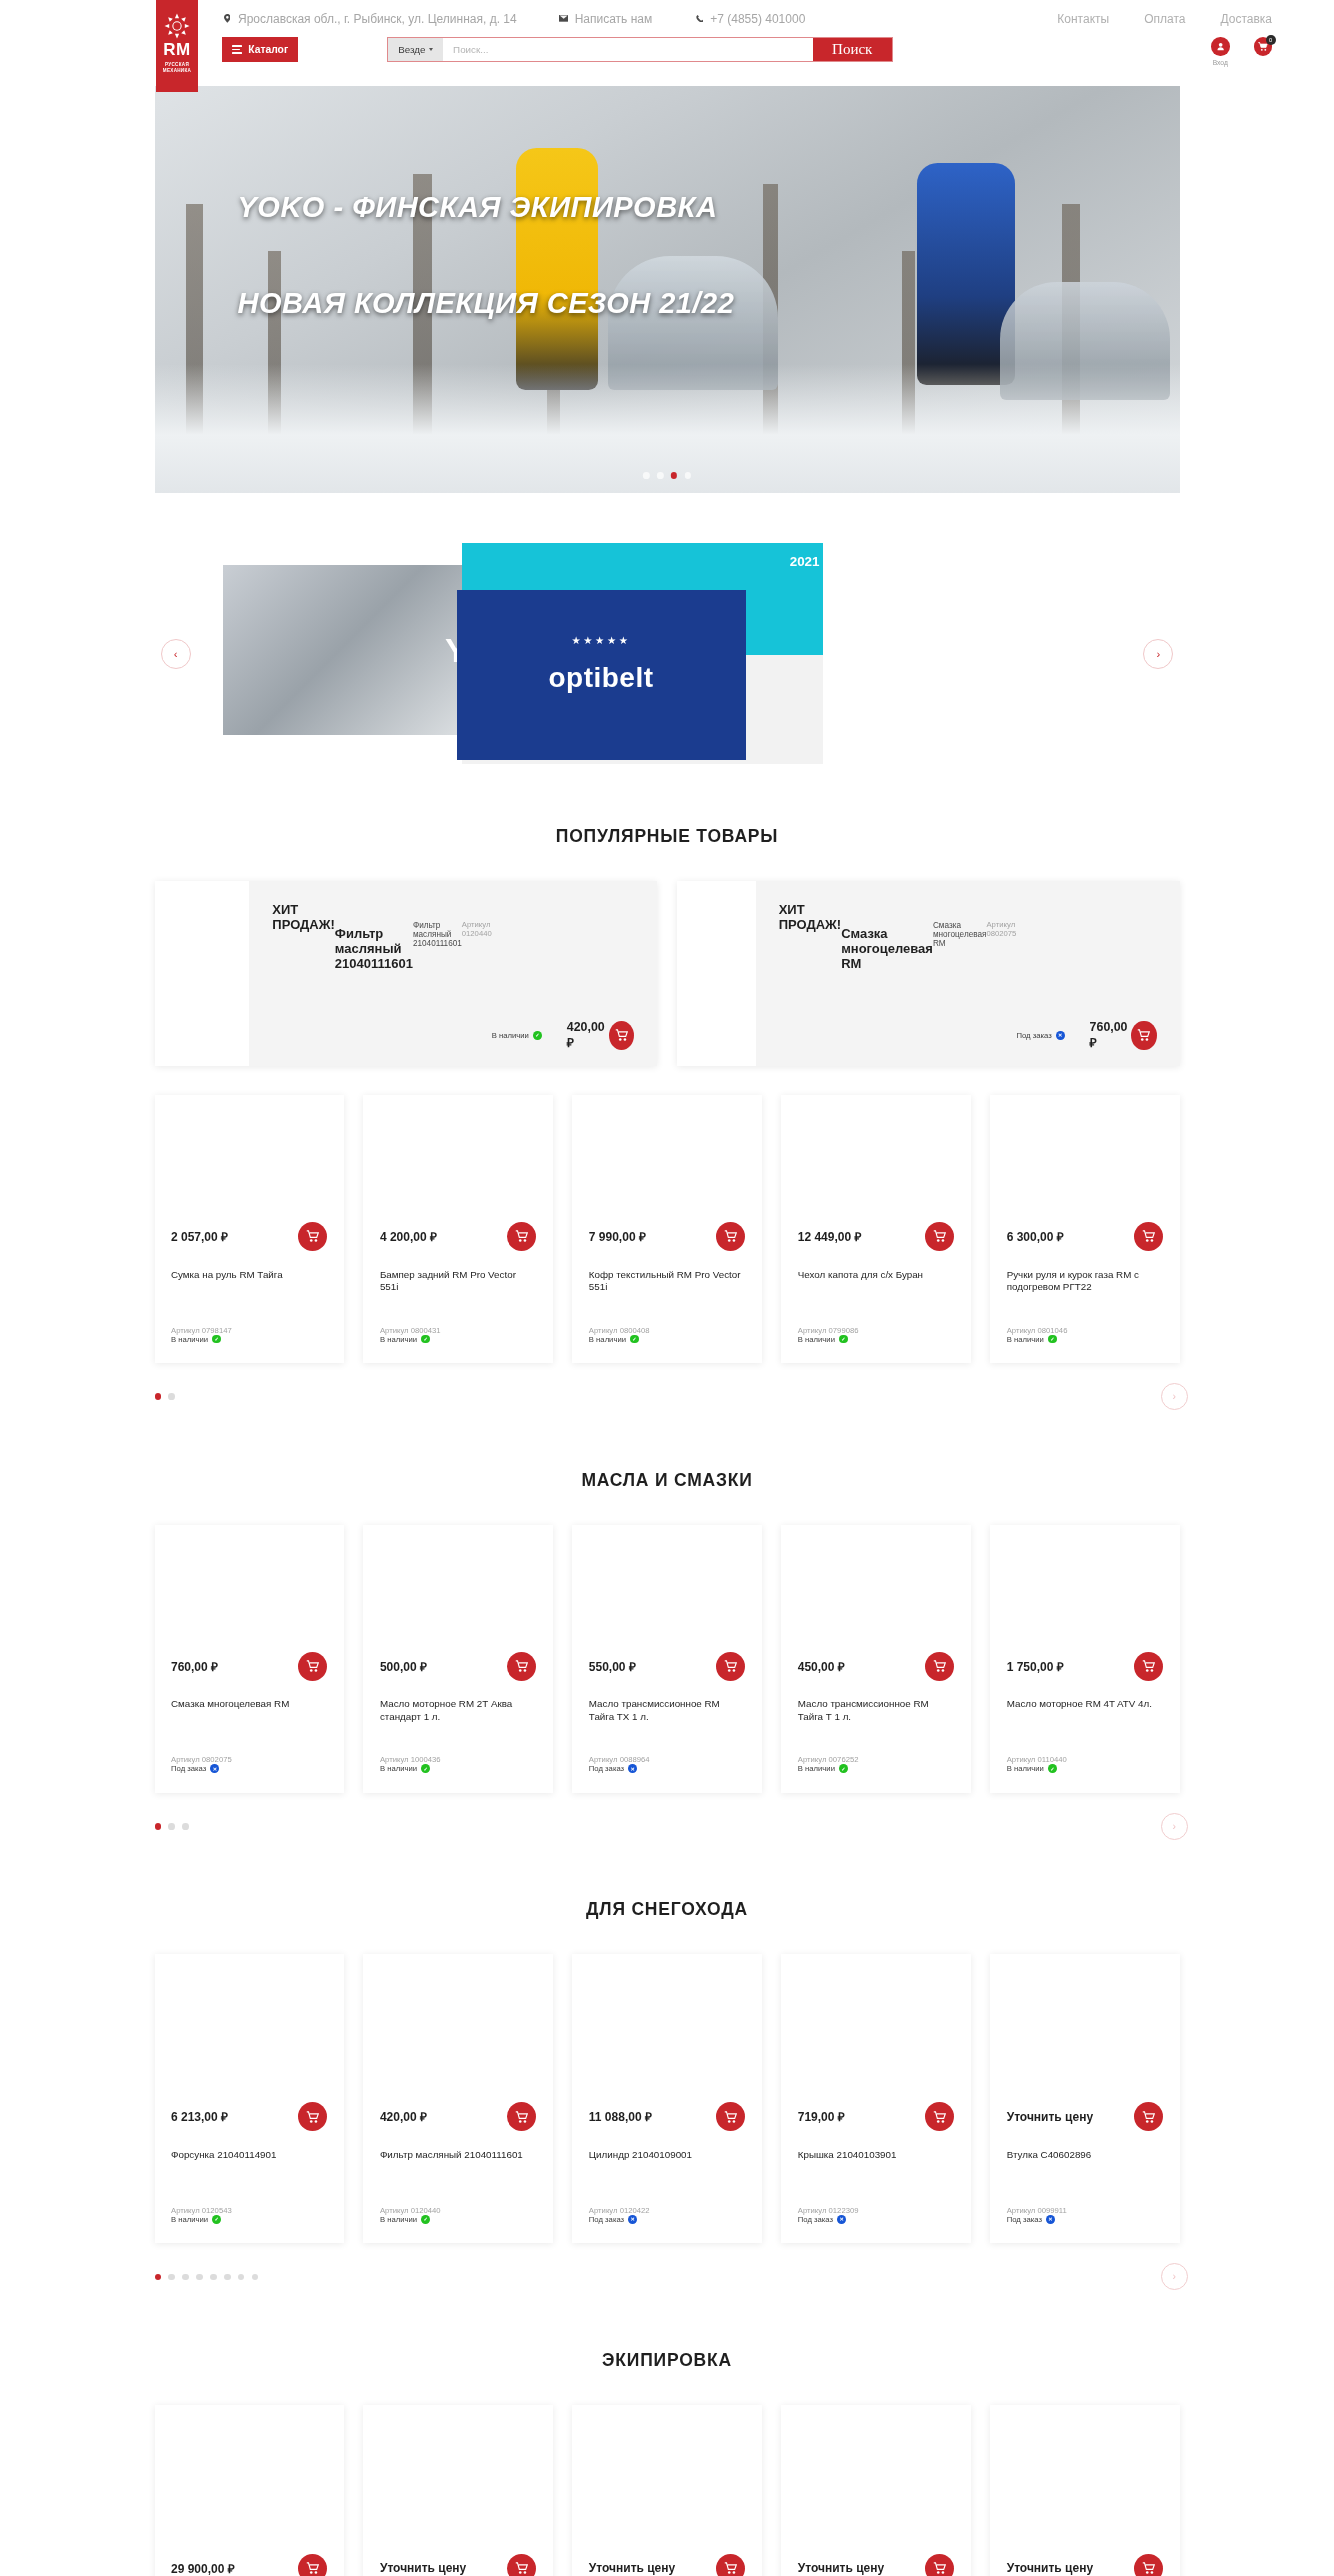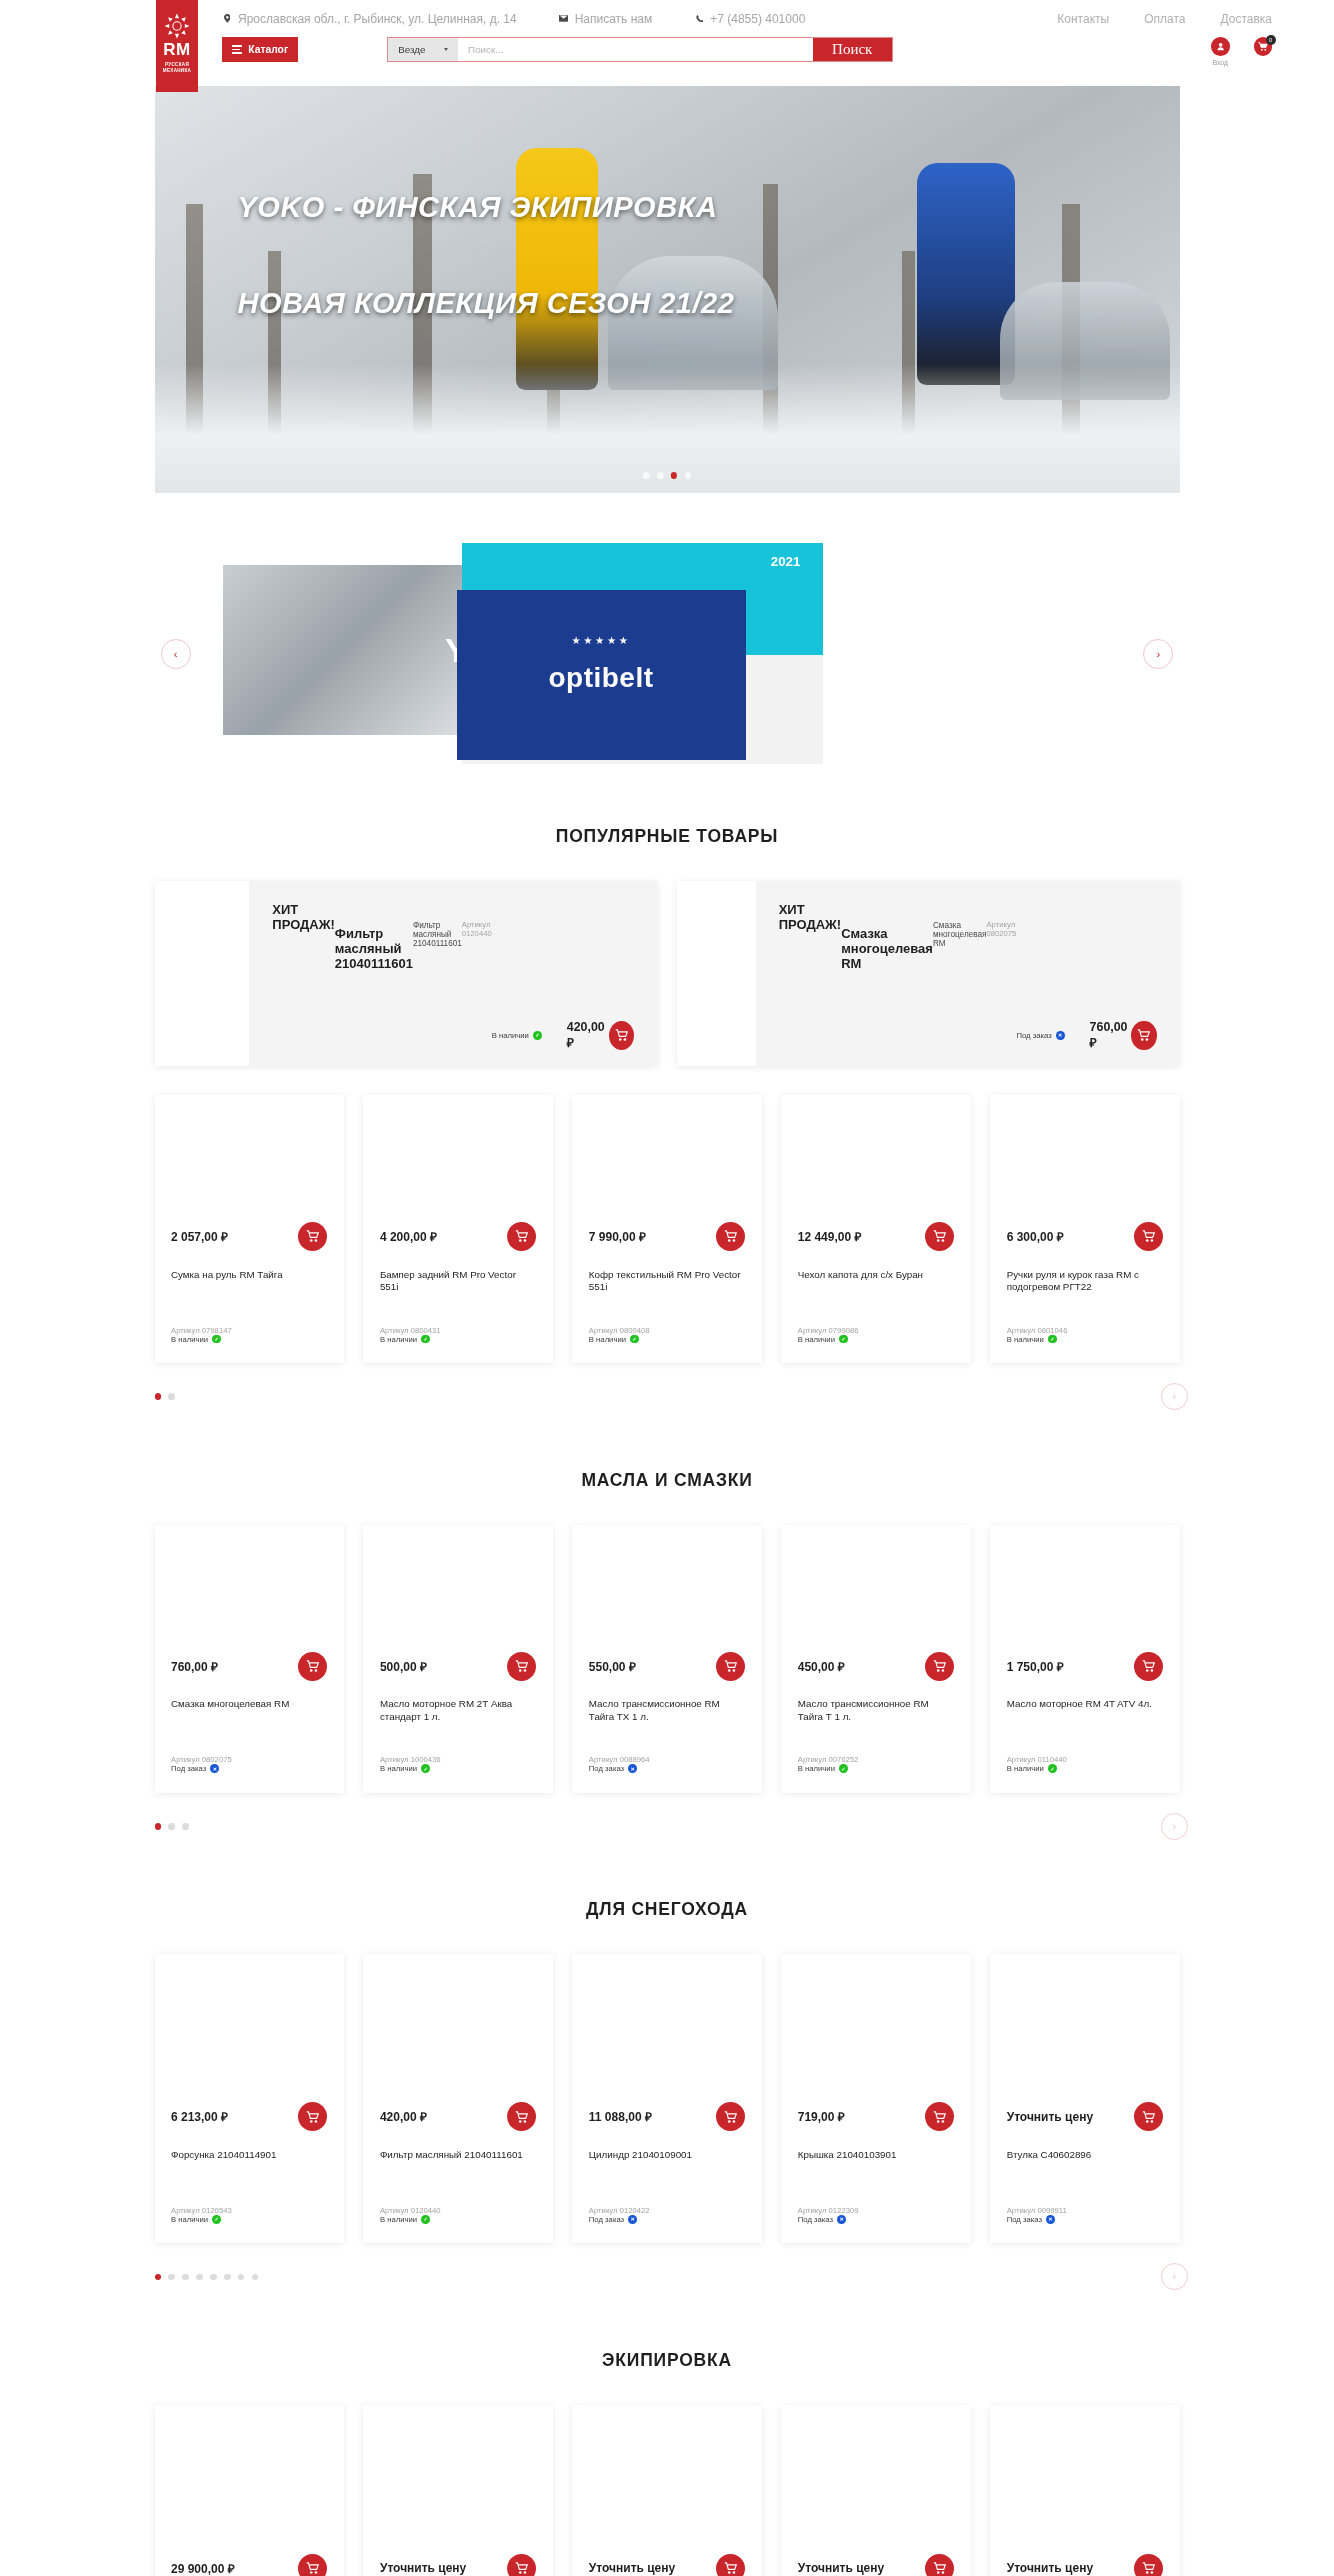--- a/index.html
+++ b/index.html
@@ -69,21 +69,21 @@
   .burger i:nth-child(3) { width: 10.3px; }
 
   .searchwrap {
     display: flex; align-items: stretch;
     height: 25px; margin-left: 89px;
     border: 0.5px solid #e0898c;
     width: 506px;
   }
   .search-scope {
     background: #e6e6e6; color: #3b3b3b;
-    display: flex; align-items: center; gap: 18px;
+    display: flex; align-items: center; gap: 3px;
     padding: 0 10.3px; font-size: 9.8px; white-space: nowrap; cursor: pointer;
   }
   .caret { width: 0; height: 0; border-left: 2.6px solid transparent; border-right: 2.6px solid transparent; border-top: 3.1px solid #555; }
   .search-input {
     flex: 1; border: 0; outline: none; background: #fff;
     padding: 0 10.3px; font-size: 9.8px; color: #3b3b3b;
     font-family: "Liberation Sans", sans-serif;
   }
   .search-input::placeholder { color: #b5b5b5; }
   .search-btn {
@@ -148,21 +148,21 @@
   }
   .brand-card { position: absolute; overflow: hidden; }
   .brand-a { left: 68px; top: 21.6px; width: 278px; height: 170px;
     background: linear-gradient(135deg, #c9ced4 0%, #9aa2a9 45%, #e7eaec 100%); }
   .brand-a .yv {
     position: absolute; right: 14.4px; top: 50%; transform: translateY(-50%);
     color: #fff; font-weight: 700; font-size: 34px; letter-spacing: -2.1px;
   }
   .brand-b { left: 307px; top: 0; width: 361px; height: 222px; background: #fff; }
   .brand-b .upper { height: 112px; background: #16c3d8; position: relative; overflow: hidden; }
-  .brand-b .year { position: absolute; right: 22px; top: 11.3px; color: #fff; font-size: 13.4px; font-weight: 700; }
+  .brand-b .year { position: absolute; right: 3px; top: 11.3px; color: #fff; font-size: 13.4px; font-weight: 700; }
   .brand-b .rmlogo {
     position: absolute; left: 50%; bottom: 9.3px; transform: translateX(-50%);
     color: #fff; font-size: 27px; font-weight: 700; letter-spacing: 0.5px;
   }
   .brand-b .lower { height: 109px; background: #f2f2f2; position: relative; }
   .brand-c { right: 66px; top: 20.6px; width: 289px; height: 170px; background: #1b3c8f; position: relative; }
   .brand-c .optibelt {
     position: absolute; left: 50%; top: 52%; transform: translate(-50%,-50%);
     color: #fff; font-weight: 700; font-size: 28px; letter-spacing: 0.5px;
   }

